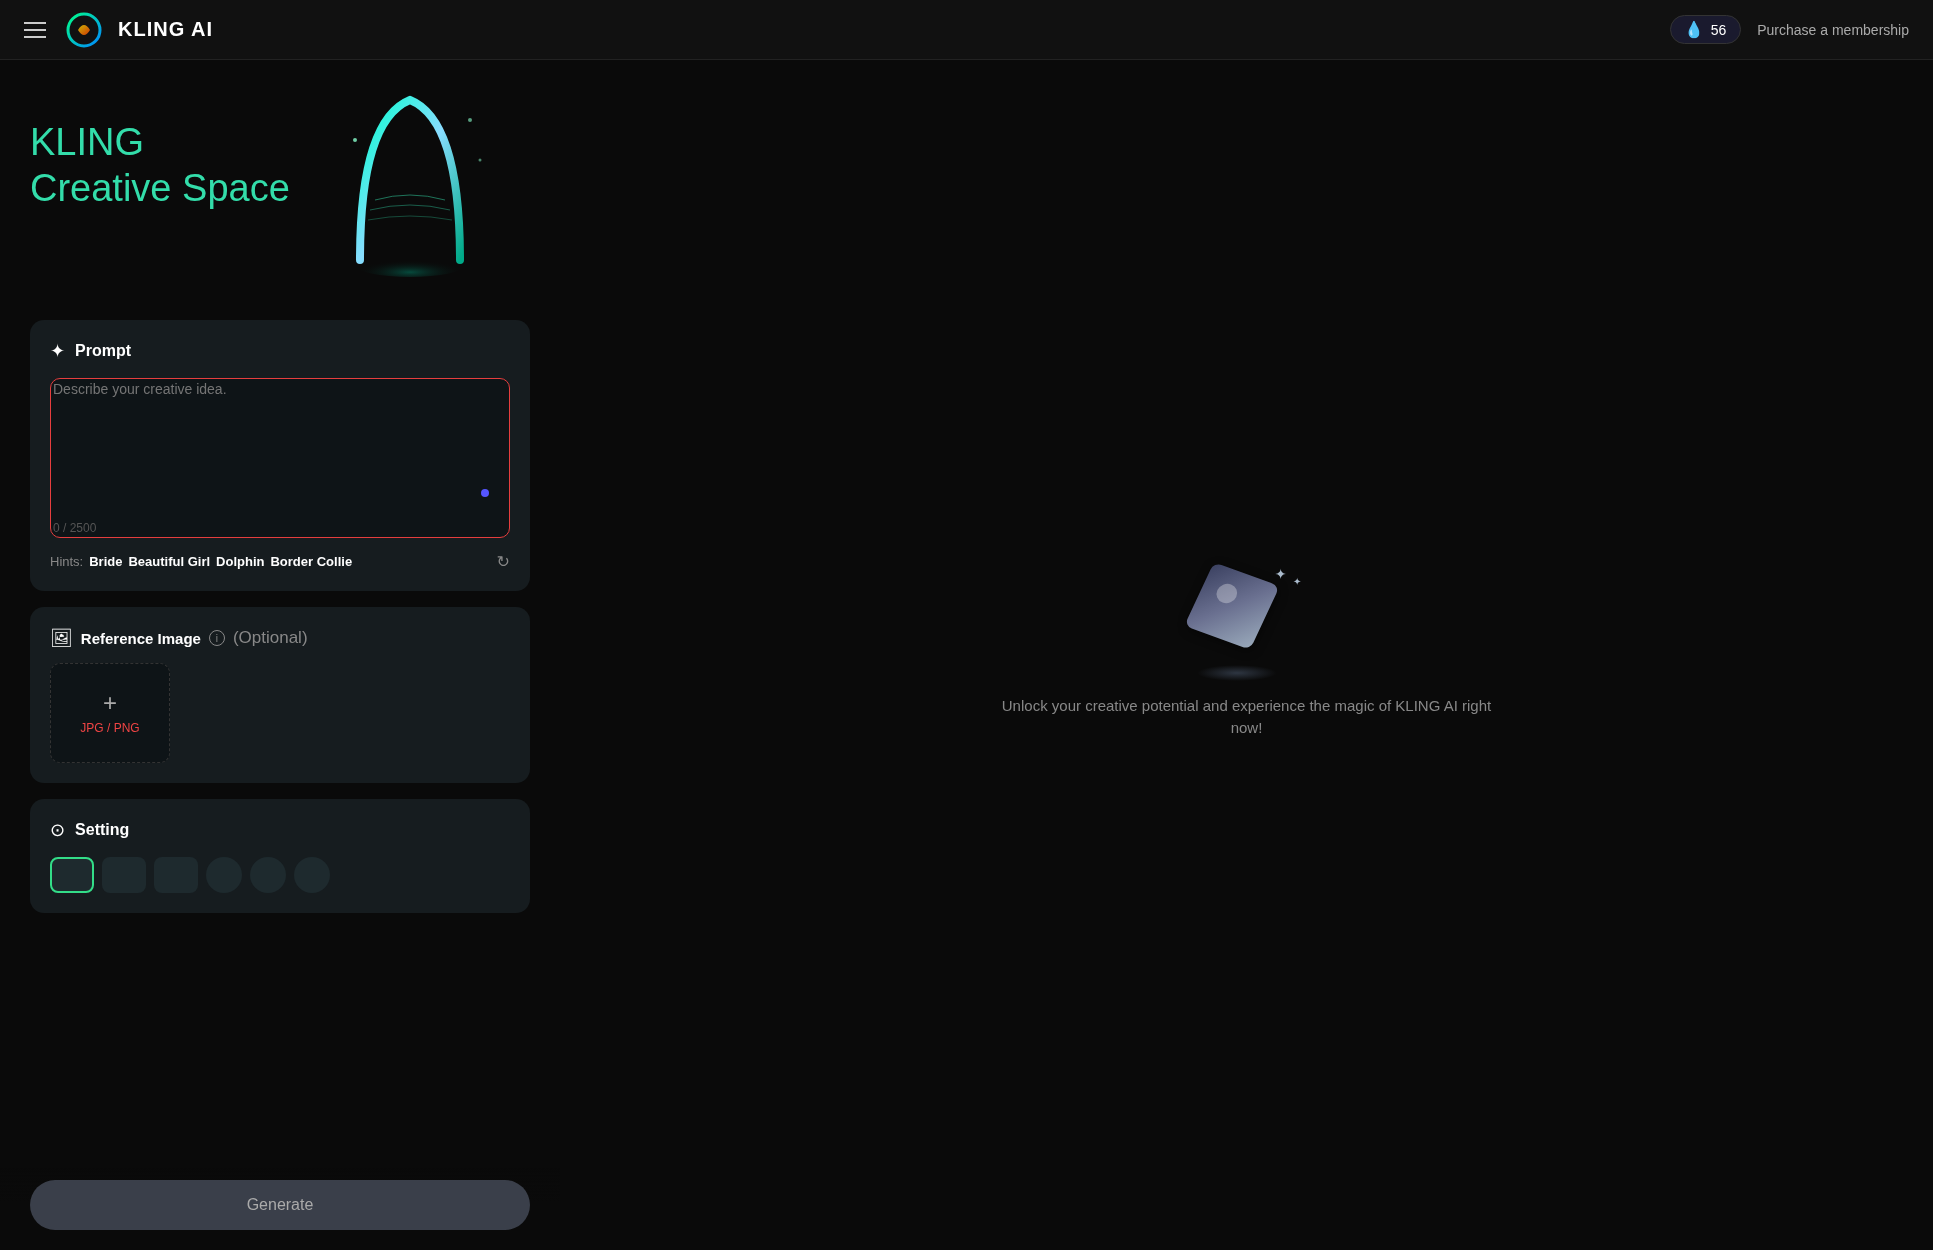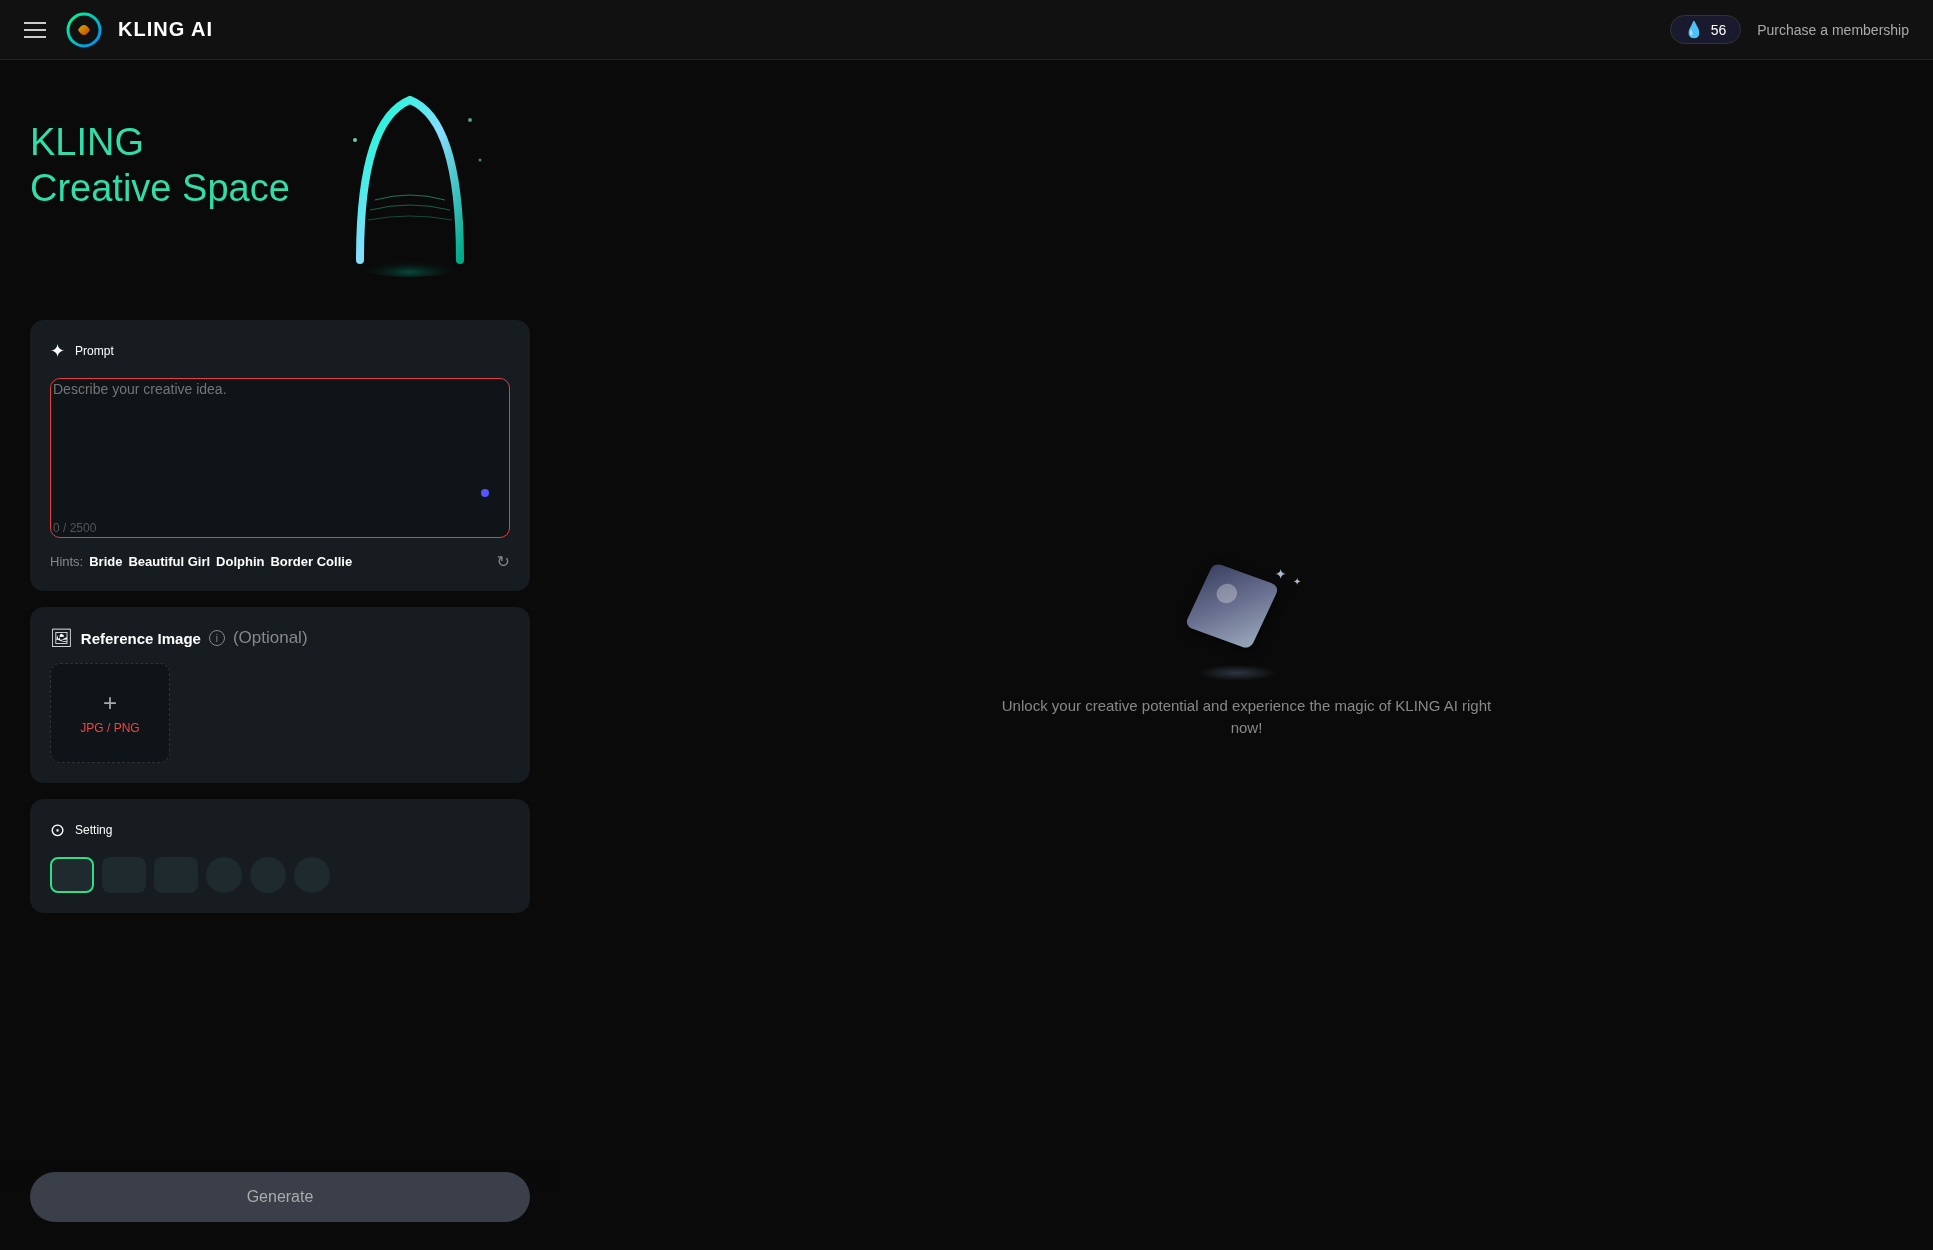--- a/index.html
+++ b/index.html
@@ -129,22 +129,22 @@
     .card-header {
       display: flex;
       align-items: center;
       gap: 10px;
       margin-bottom: 16px;
     }
     .card-icon {
       font-size: 18px;
     }
     .card-title {
-      font-size: 12px;
-      font-weight: 400;
+      font-size: 16px;
+      font-weight: 700;
     }
 
     
     .prompt-textarea-wrapper {
       position: relative;
       border: 1.5px solid #e53e3e;
       border-radius: 10px;
       background: #0e1417;
       padding: 2px;
     }
@@ -259,21 +259,21 @@
     .setting-header {
       display: flex;
       align-items: center;
       gap: 10px;
       margin-bottom: 16px;
     }
 
     
     .generate-btn-wrapper {
       position: fixed;
-      bottom: 8px;
+      bottom: 0;
       left: 0;
       width: 560px;
       padding: 12px 30px 20px;
       background: linear-gradient(to top, #0a0a0a 60%, transparent);
       z-index: 10;
     }
     .generate-btn {
       width: 100%;
       padding: 16px;
       background: #3a3f4a;

